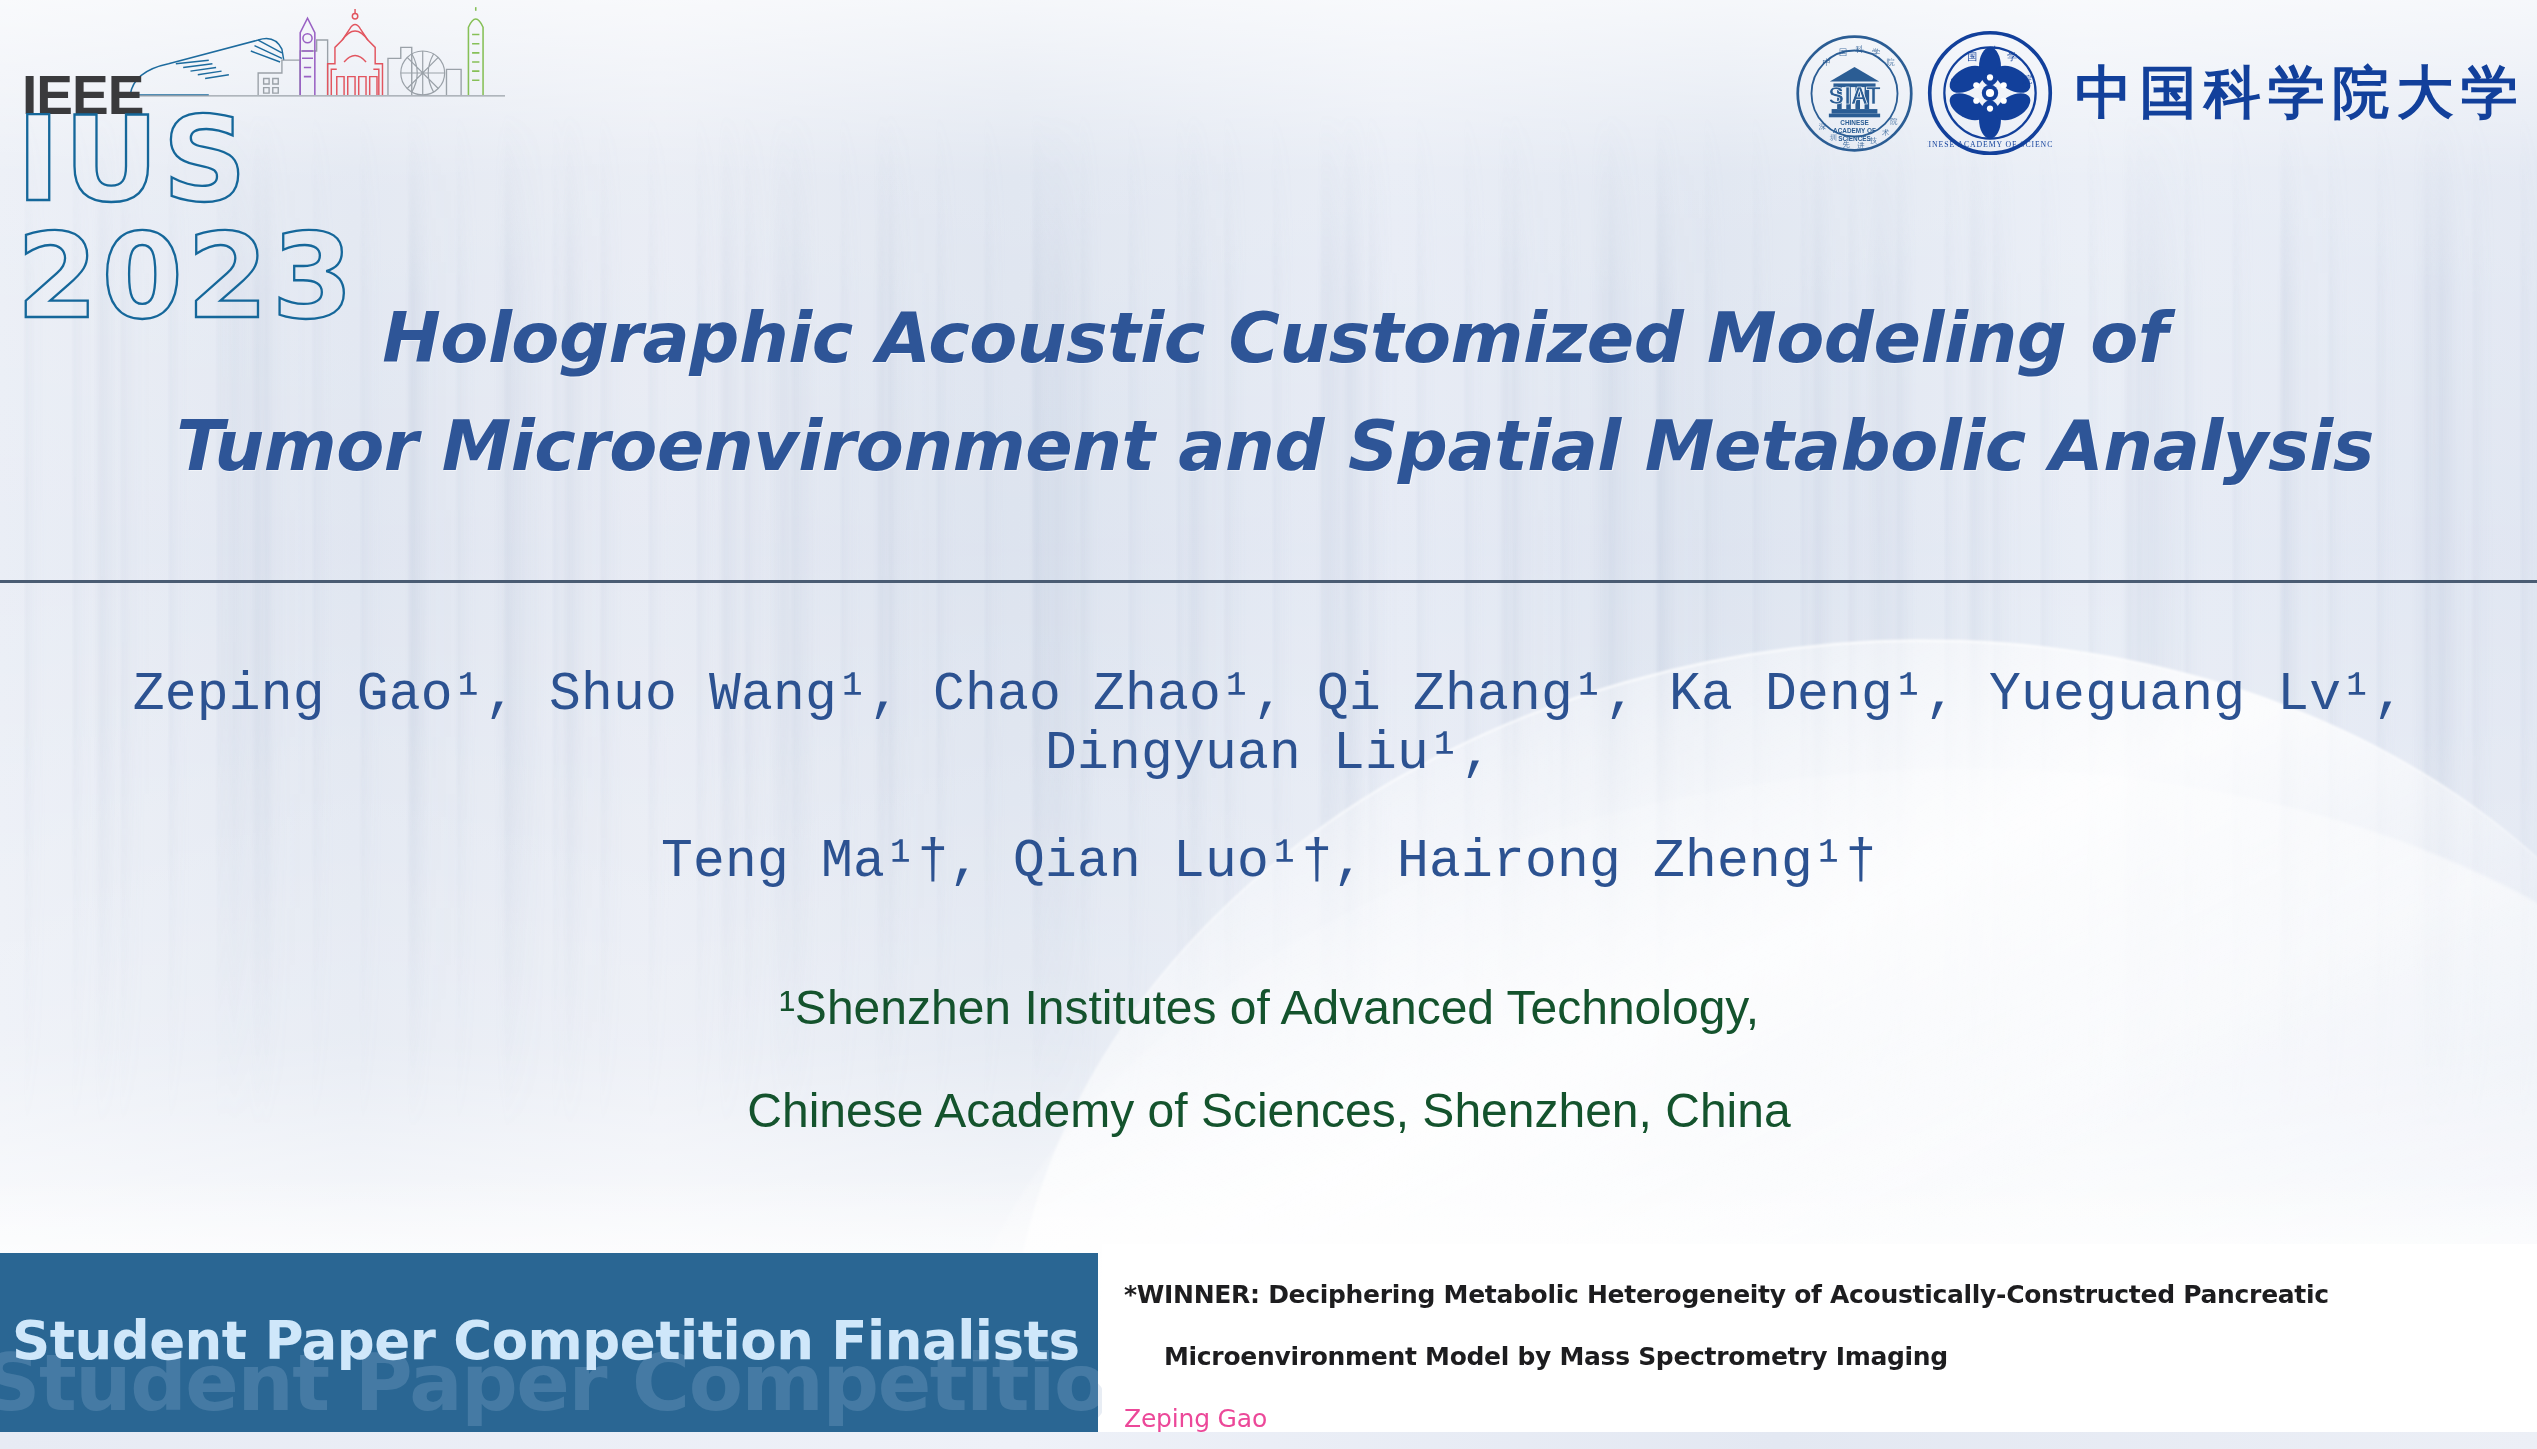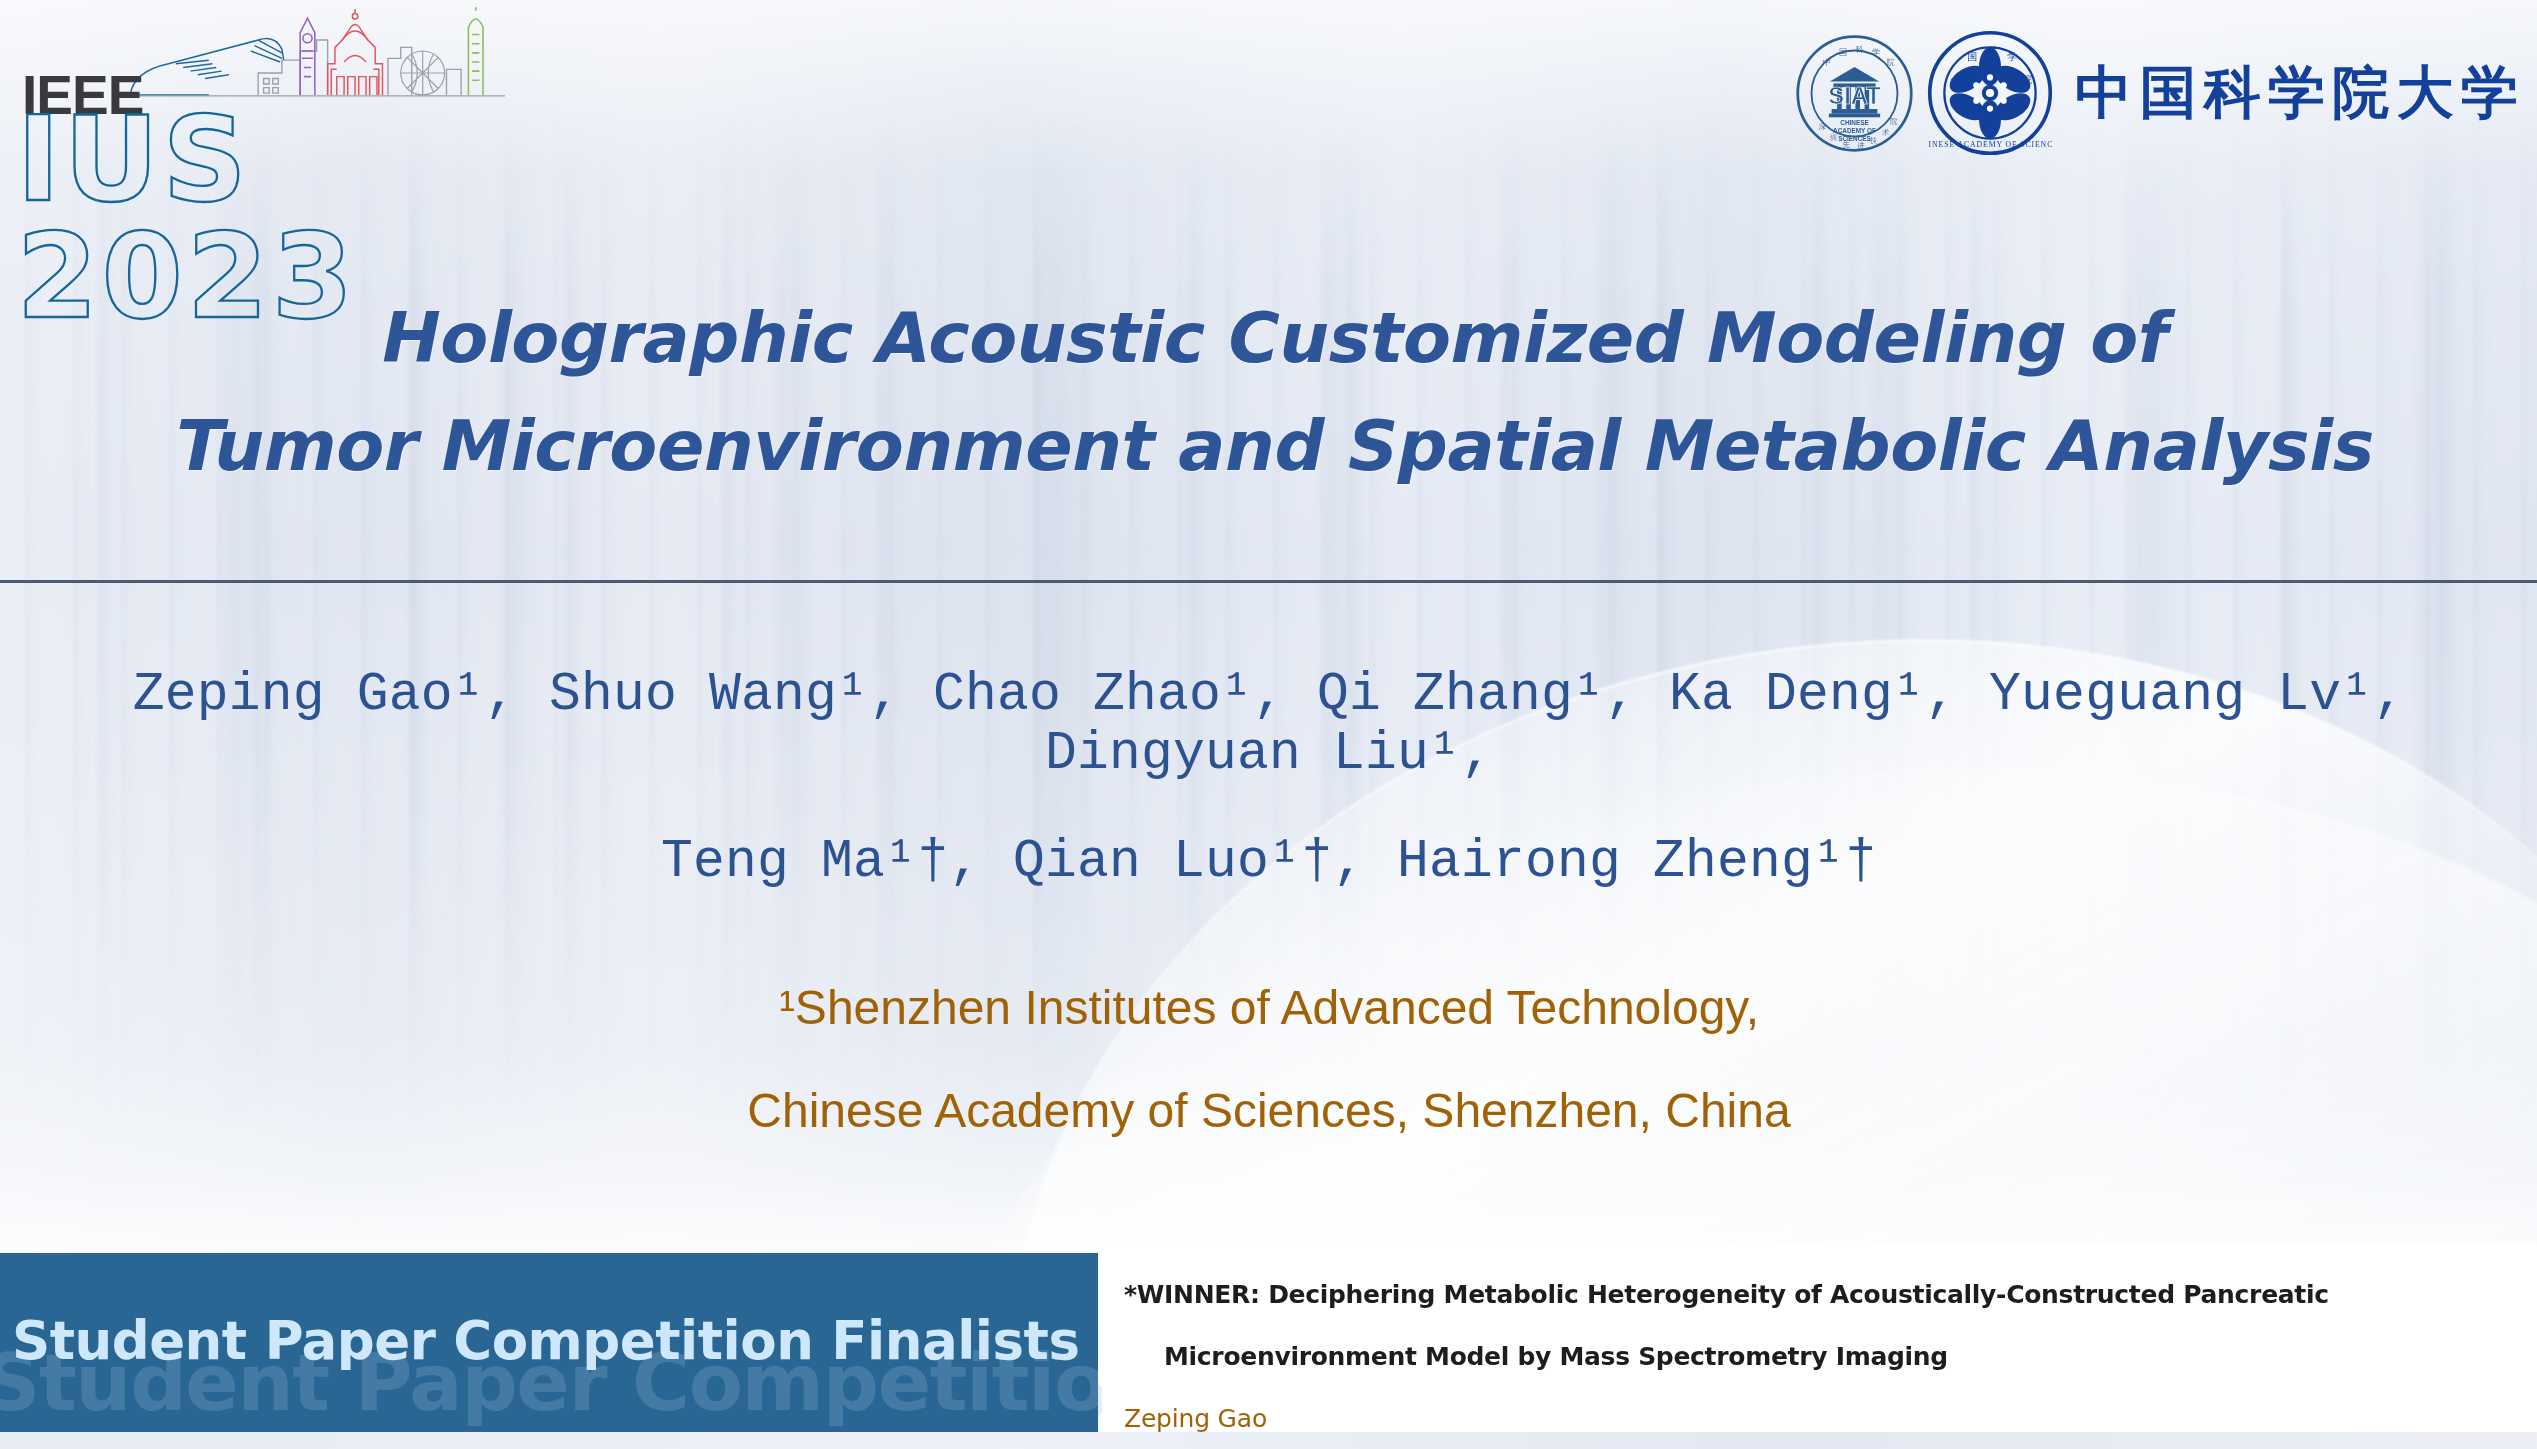--- a/index.html
+++ b/index.html
@@ -121,21 +121,21 @@
     font-family:Liberation Mono, monospace;
     font-size:53px; font-weight:400; color:#2c5291; line-height:1.12;
     letter-spacing:0.2px;
   }
   #author-line-2 { margin-top:48px; }
 
   
   #affil-block { position:absolute; left:0; right:0; top:981px; text-align:center; }
   .affil-line {
     font-family:"Liberation Sans", sans-serif;
-    font-size:48px; font-weight:400; color:#a16207; line-height:1.14;
+    font-size:48px; font-weight:400; color:#14532d; line-height:1.14;
   }
   #affil-line-2 { margin-top:48px; }
 
   
   #bottom-strip { position:absolute; left:0; right:0; bottom:0; height:206px; }
   #banner-blue {
     position:absolute; left:0; top:9.1px; width:1098px; height:188px;
     background:#2a6693;
     overflow:hidden;
   }
@@ -163,21 +163,21 @@
     background:#ffffff; padding:38px 0 0 22px;
   }
   .winner-line {
     font-family:"DejaVu Sans", sans-serif;
     font-size:25px; font-weight:bold; color:#1d1d1f;
     line-height:1.0; letter-spacing:-0.3px; white-space:nowrap;
   }
   #winner-line-2 { margin-top:37px;margin-left:40px; }
   #winner-author {
     font-family:"DejaVu Sans", sans-serif;
-    font-size:25px; font-weight:400; color:#a16207;
+    font-size:25px; font-weight:400; color:#ec4899;
     margin-top:35px; letter-spacing:-0.2px;
   }
   #strip-under {
     position:absolute; left:0; right:0; bottom:0; height:18.3px;
     background:linear-gradient(90deg,#e7ebf4 0%, #eef1f8 40%, #e3e8f2 70%, #eceff6 100%);
   }
 </style>
 </head>
 <body>
 

